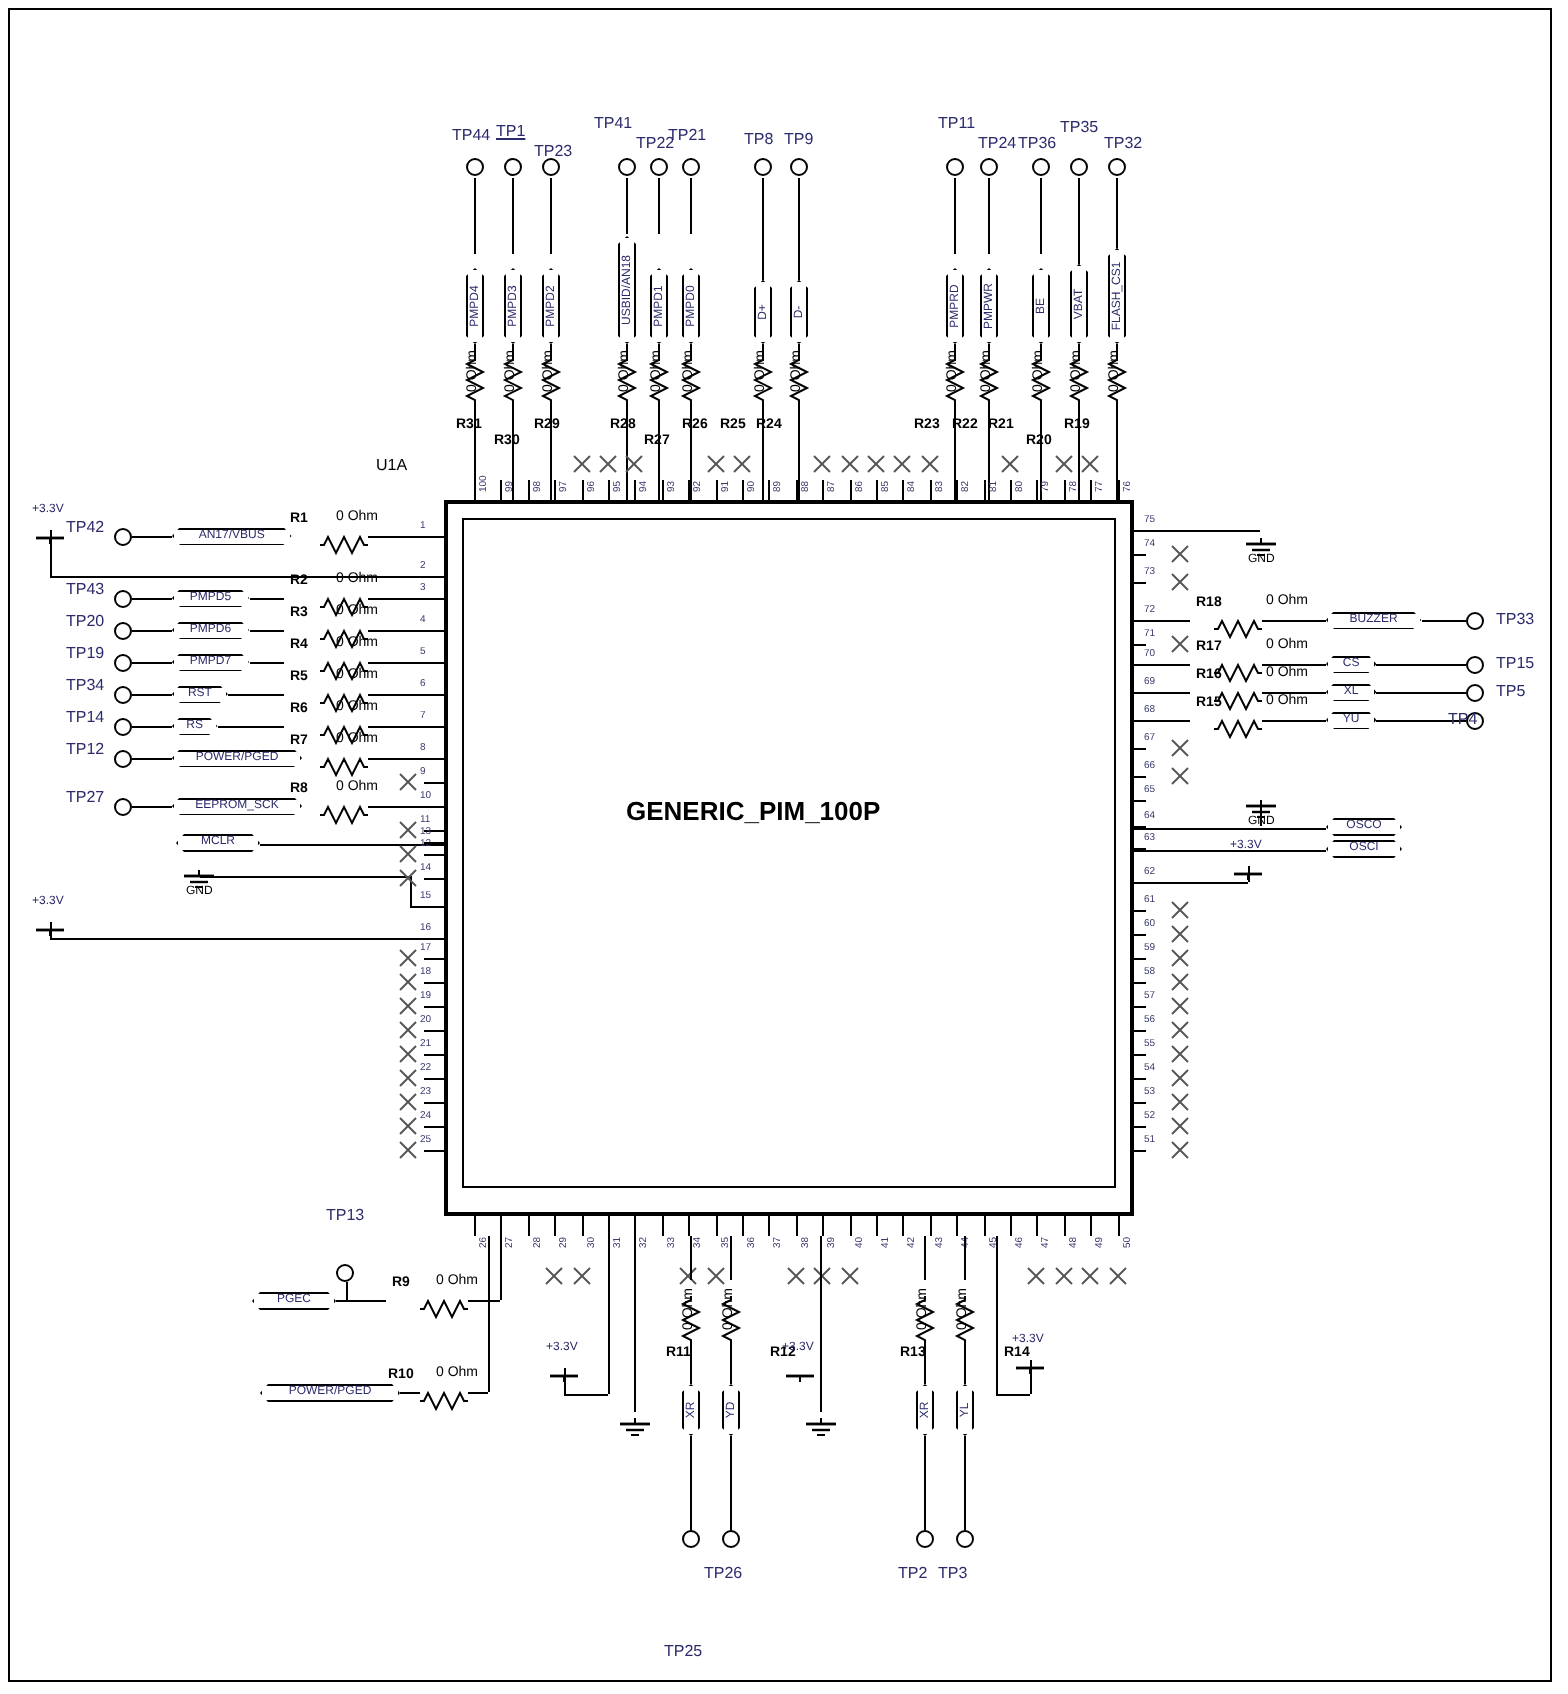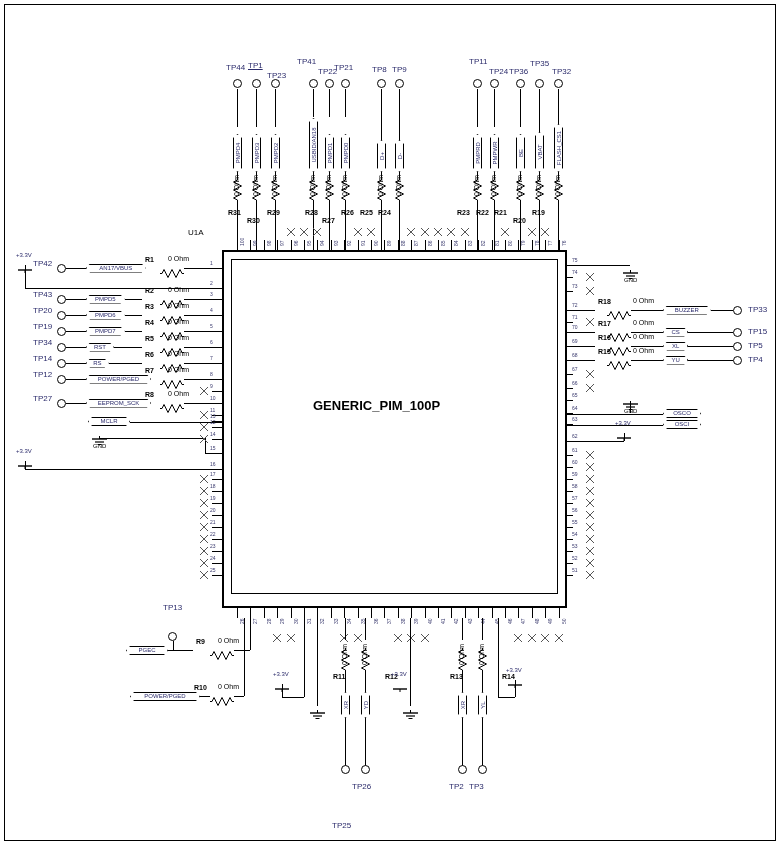--- a/index.html
+++ b/index.html
@@ -581,21 +581,21 @@
       <div class="wire wh" style="left: 567px; top: 360px; width: 28px;"></div>
       <div class="rref" style="left: 598px; top: 348px;">R15</div>
       <div class="resH" style="left: 607px; top: 355.5px;"><svg width="24" height="9">
           <polyline points="0,4.5 2,4.5 4,0.5 8,8.5 12,0.5 16,8.5 20,0.5 22,4.5 24,4.5" fill="none" stroke="#000" stroke-width="1"></polyline>
         </svg></div>
       <div class="ohm" style="left: 633px; top: 347px;">0 Ohm</div>
       <div class="wire wh" style="left: 631px; top: 360px; width: 32px;"></div>
       <div class="net" style="left: 663px; top: 355.5px; width: 25.2px;">YU</div>
       <div class="wire wh" style="left: 688.2px; top: 360px; width: 44.8px;"></div>
       <div class="tp" style="left: 733px; top: 355.5px;"></div>
-      <div class="tplbl" style="left: 748px; top: 356px;">TP4</div>
+      <div class="tplbl" style="left: 724px; top: 356px;">TP4</div>
       <div class="wire wh" style="left: 567px; top: 265px; width: 63px;"></div>
       <div class="gnd" style="left: 623px; top: 266px;"><svg width="15" height="10">
           <line x1="7.5" y1="0" x2="7.5" y2="3" stroke="#000" stroke-width="1"></line>
           <line x1="0" y1="3" x2="15" y2="3" stroke="#000" stroke-width="1.4"></line>
           <line x1="3" y1="6" x2="12" y2="6" stroke="#000" stroke-width="1.2"></line>
           <line x1="5.5" y1="8.5" x2="9.5" y2="8.5" stroke="#000" stroke-width="1"></line>
         </svg></div>
       <div class="gndlbl" style="left: 624px; top: 277px;">GND</div>
       <div class="net" style="left: 663px; top: 409px; width: 38px;">OSCO</div>
       <div class="wire wh" style="left: 567px; top: 413.5px; width: 96px;"></div>

